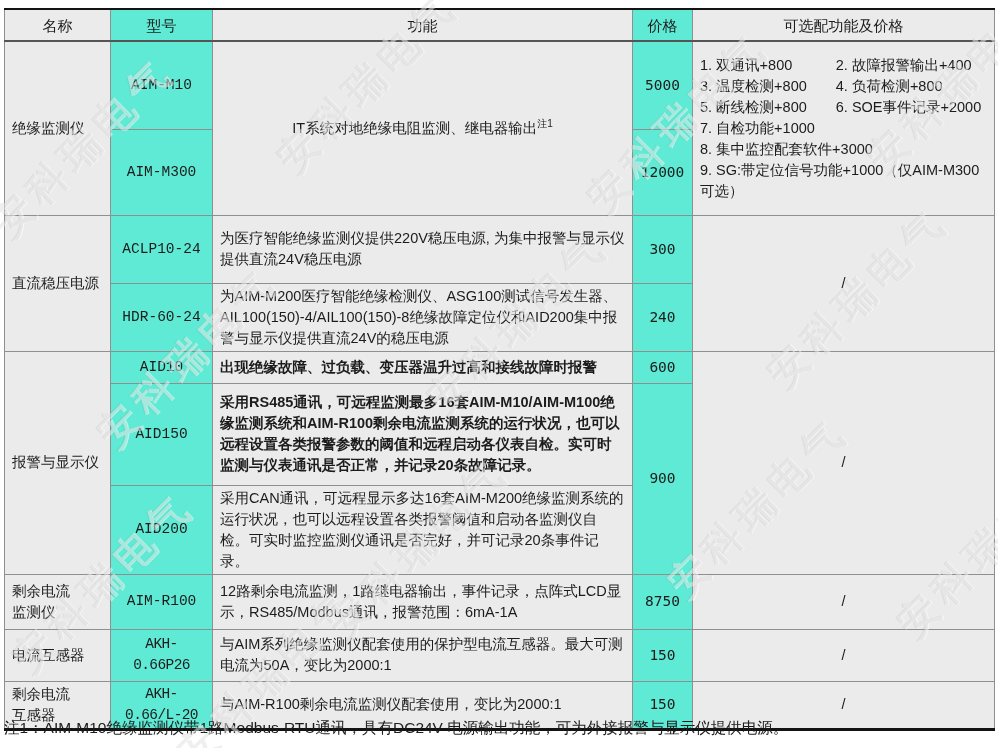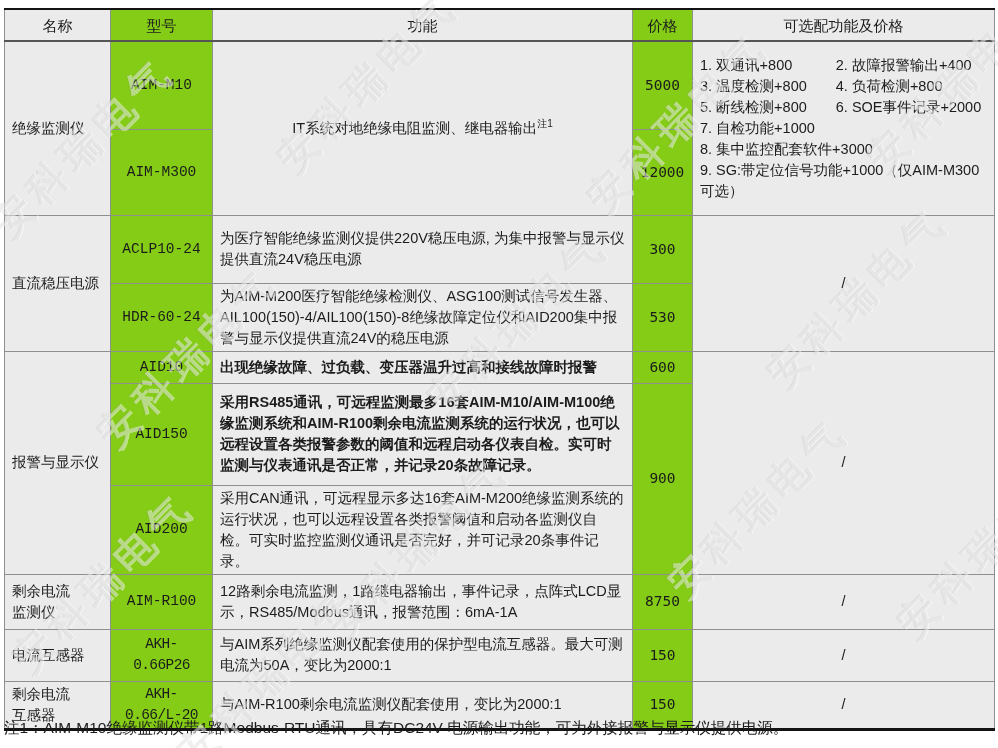--- a/index.html
+++ b/index.html
@@ -13,21 +13,21 @@
   
   table.price{position:absolute;left:4px;top:8px;width:990px;z-index:1;
       border-collapse:collapse;table-layout:fixed;
       border-left:1px solid #8f8f8f;border-right:1px solid #8f8f8f;
       border-top:2px solid #131313;border-bottom:3px solid #131313;}
   .price th,.price td{border:1px solid #8f8f8f;padding:2px 7px;vertical-align:middle;
       font-size:14.5px;line-height:21px;overflow:hidden;}
   .price thead th{font-weight:400;font-size:15px;text-align:center;
       border-bottom:2px solid #555555;}
   .g{background:#ebebeb;}
-  .w{background:#84cc16;}
+  .w{background:#5eead4;}
   .name-cell{text-align:left;font-size:15px;white-space:pre-line;}
   .model-cell{text-align:center;font-family:Liberation Mono, monospace;
       font-size:13.5px;padding:2px 2px;}
   .model-small{font-size:12px;letter-spacing:-0.6px;}
   .fn-cell{text-align:left;}
   .fn-center{text-align:center;}
   .fn-tight{line-height:17px;font-size:14.3px;font-weight:bold;}
   .fn-tighter{line-height:15.5px;font-size:14px;}
   .price-cell{text-align:center;font-size:15px;font-family:"DejaVu Sans Mono","Liberation Mono",monospace;}
   .opts-cell{text-align:left;white-space:pre-wrap;line-height:24.5px;font-size:14.5px;
@@ -100,21 +100,21 @@
       <tr style="height:68px">
         <td class="g name-cell" rowspan="2">直流稳压电源</td>
         <td class="w model-cell">ACLP10-24</td>
         <td class="g fn-cell">为医疗智能绝缘监测仪提供220V稳压电源, 为集中报警与显示仪提供直流24V稳压电源</td>
         <td class="w price-cell">300</td>
         <td class="g slash-cell" rowspan="2">/</td>
       </tr>
       <tr style="height:68px">
         <td class="w model-cell">HDR-60-24</td>
         <td class="g fn-cell">为AIM-M200医疗智能绝缘检测仪、ASG100测试信号发生器、AIL100(150)-4/AIL100(150)-8绝缘故障定位仪和AID200集中报警与显示仪提供直流24V的稳压电源</td>
-        <td class="w price-cell">530</td>
+        <td class="w price-cell">240</td>
       </tr>
 
       <tr style="height:32px">
         <td class="g name-cell" rowspan="3">报警与显示仪</td>
         <td class="w model-cell">AID10</td>
         <td class="g fn-cell fn-tight">出现绝缘故障、过负载、变压器温升过高和接线故障时报警</td>
         <td class="w price-cell">600</td>
         <td class="g slash-cell slash-top" rowspan="3">/</td>
       </tr>
       <tr style="height:102px">

